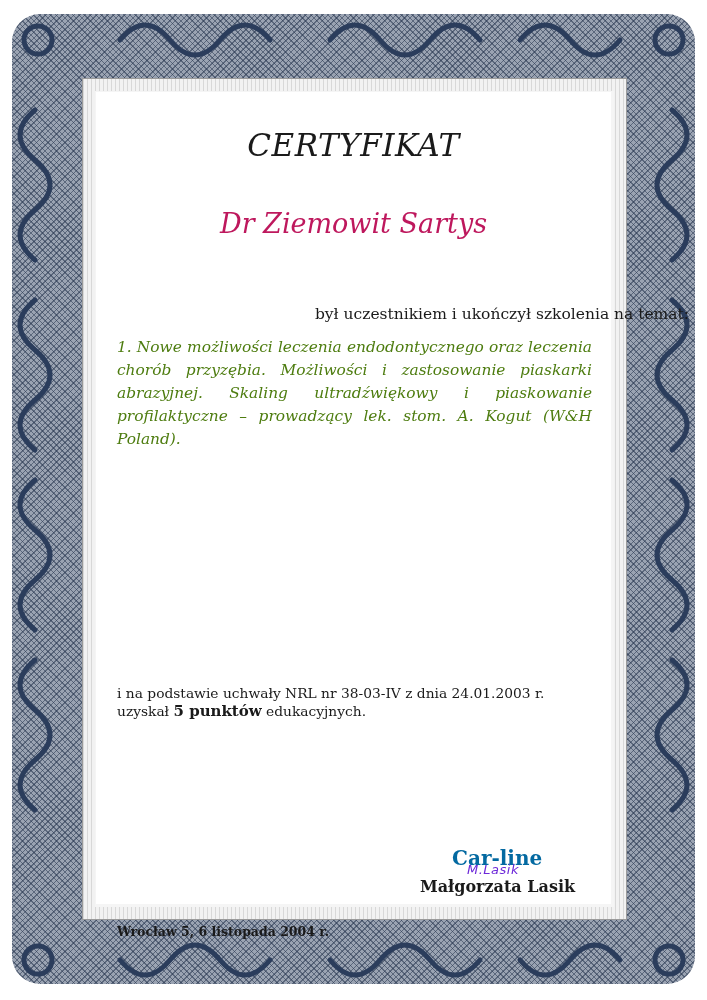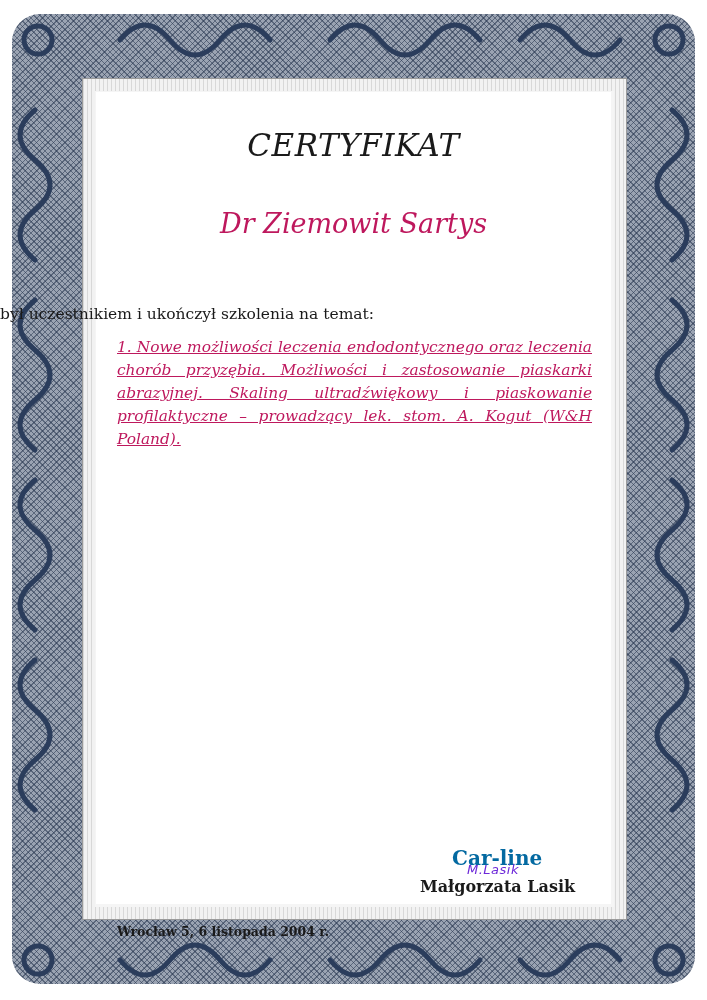--- a/index.html
+++ b/index.html
@@ -20,25 +20,25 @@
   .inner-border::before { content:""; position:absolute; left:0; top:0; right:0; bottom:0;
     border:12px solid transparent;
     border-image: repeating-linear-gradient(90deg, #d8d8d8 0 1px, #f2f2f2 1px 4px) 12;
   }
   .paper { position:absolute; left:96px; top:92px; width:515px; height:812px; background:#ffffff; }
 
   .title { position:absolute; left:0; width:707px; top:127px; text-align:center;
     font-family:"DejaVu Serif", serif; font-style:italic; font-size:31px; color:#1a1a1a; letter-spacing:0.5px; }
   .name { position:absolute; left:0; width:707px; top:208px; text-align:center;
     font-family:"DejaVu Serif", serif; font-style:italic; font-size:27px; color:#be185d; }
-  .intro { position:absolute; left:0; width:689px; top:305px; text-align:left;
+  .intro { position:absolute; left:0; width:689px; top:305px; text-align:right;
     font-family:"DejaVu Serif", serif; font-size:15.5px; color:#1a1a1a; }
   .items { position:absolute; left:117px; width:475px; top:336px; }
   .item { font-family:"DejaVu Serif", serif; font-style:italic; font-size:15.4px; line-height:23px;
-    color:#be185d; text-align:justify; margin:0 0 12px 0;text-decoration:underline; }
+    color:#4d7c0f; text-align:justify; margin:0 0 12px 0; }
   .basis { position:absolute; left:117px; width:480px; top:684px;
     font-family:"DejaVu Serif", serif; font-size:13.8px; line-height:18px; color:#1a1a1a; }
   .basis b { font-weight:bold; font-size:15px; }
   .place { position:absolute; left:117px; top:880px; font-family:"DejaVu Serif", serif; font-weight:bold;
     font-size:12.5px; color:#1a1a1a;margin-top:44px; }
   .company { position:absolute; left:452px; top:838px; font-family:"DejaVu Serif", serif; font-weight:bold;
     font-size:20px; color:#0369a1;margin-top:8px; }
   .signature { position:absolute; left:467px; top:862px; font-family:"DejaVu Sans", sans-serif;
     font-size:13px; color:#6d28d9; font-style:italic; letter-spacing:0.5px; }
   .signer { position:absolute; left:420px; top:877px; font-family:"DejaVu Serif", serif; font-weight:bold;
@@ -80,18 +80,20 @@
 
 <div class="title">CERTYFIKAT</div>
 <div class="name">Dr Ziemowit Sartys</div>
 <div class="intro">był uczestnikiem i ukończył szkolenia na temat:</div>
 
 <div class="items">
   <p class="item">1. Nowe możliwości leczenia endodontycznego oraz leczenia chorób przyzębia. Możliwości i zastosowanie piaskarki abrazyjnej. Skaling ultradźwiękowy i piaskowanie profilaktyczne – prowadzący lek. stom. A. Kogut (W&amp;H Poland).</p>
 </div>
 
 <div class="basis">
+  <div>i na podstawie uchwały NRL nr 38-03-IV z dnia 24.01.2003 r.</div>
+  <div><span>uzyskał </span><b>5 punktów</b><span> edukacyjnych.</span></div>
 </div>
 
 <div class="place">Wrocław  5, 6  listopada 2004 r.</div>
 <div class="company">Car-line</div>
 <div class="signature">M.Lasik</div>
 <div class="signer">Małgorzata Lasik</div>
 
 </body></html>

